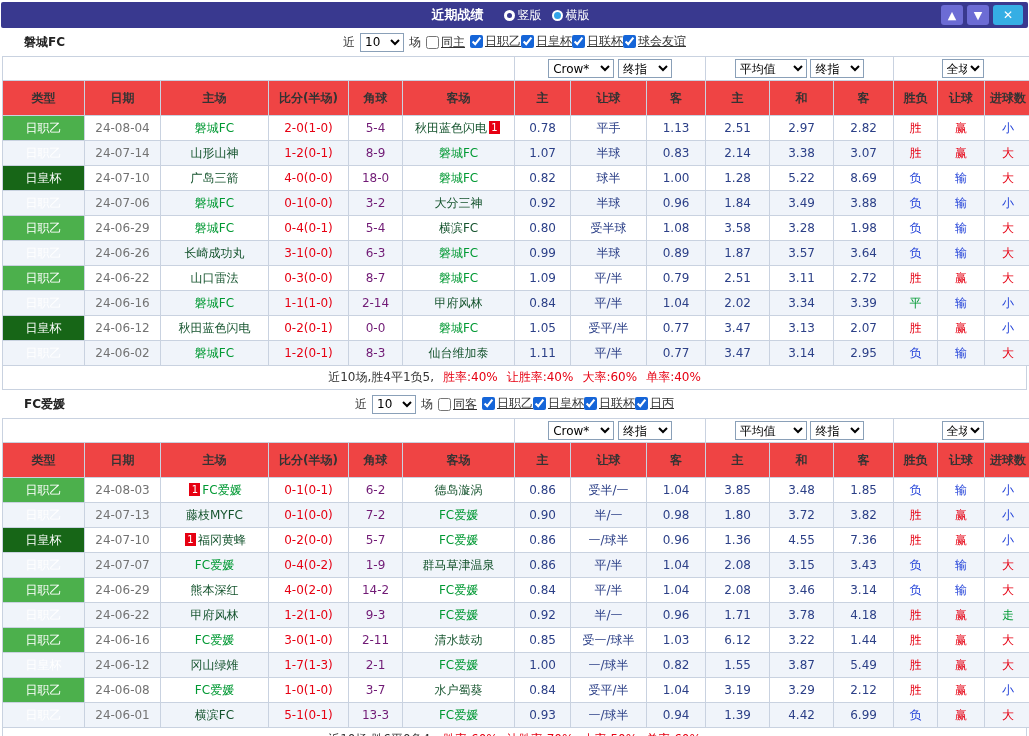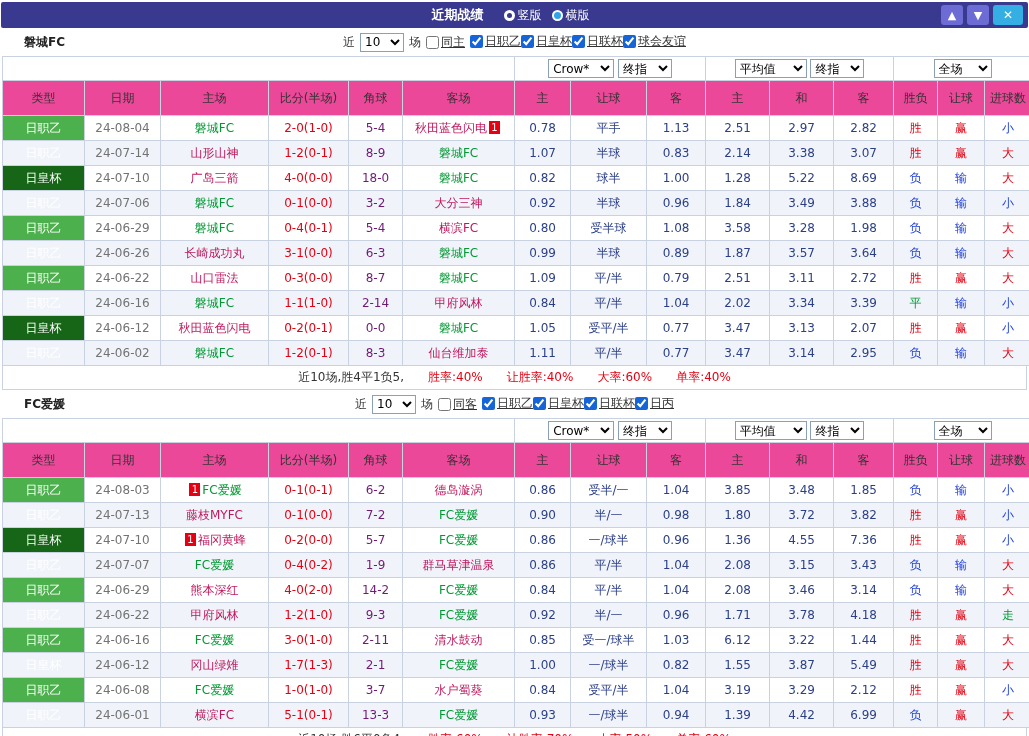--- a/index.html
+++ b/index.html
@@ -27,47 +27,47 @@
   .panel{padding:0 2px;}
   .panel-head{height:28px;display:flex;align-items:center;position:relative;}
   .team-name{font-weight:bold;color:#222;padding-left:22px;position:relative;z-index:2;}
   .filters{position:absolute;left:0;right:0;display:flex;justify-content:center;
            align-items:center;gap:5px;}
   .chk{display:inline-flex;align-items:center;gap:2px;cursor:pointer;text-decoration:underline;}
   .chk input{width:13px;height:13px;accent-color:#1565d8;margin:0;cursor:pointer;}
   .sel{font-size:12px;border:1px solid #8aa0b8;background:#fff;height:19px;
        font-family:inherit;cursor:pointer;}
   .sel.count{width:44px;}
-  .sel.w-src{width:66px;}.sel.w-fin{width:54px;}.sel.w-avg{width:72px;}.sel.w-scope{width:58px;}
+  .sel.w-src{width:66px;}.sel.w-fin{width:54px;}.sel.w-avg{width:72px;}.sel.w-scope{width:42px;}
   
   table.grid{width:100%;border-collapse:collapse;table-layout:fixed;}
   .grid th,.grid td{border:1px solid #c9d2e0;text-align:center;overflow:hidden;
                     white-space:nowrap;padding:0;}
   .hrow1 th{height:23px;background:#fff;font-weight:normal;}
-  .hrow2 th{height:34px;background:#ec4899;font-weight:normal;color:#333;}
+  .hrow2 th{height:34px;background:#ef4444;font-weight:bold;color:#333;}
   .grid td{height:24px;}
   tr.alt td{background:#f0f4fa;}
   td.lg{color:#fff;}
   td.lg-reg{background:#4cb04c;}
   td.lg-cup{background:#176617;}
   .teamcell{cursor:pointer;}
-  .teamcell .team{color:#be185d;}
+  .teamcell .team{color:#14532d;}
   .teamcell .team.focus{color:#009933;}
   td.score{color:#e60012;cursor:pointer;}
   td.odds{color:#2b3f87;}
   td.corner{color:#701a75;}
   td.date{color:#737373;}
   .redcard{display:inline-block;width:11px;height:13px;background:#e60012;color:#fff;
            font-size:10px;line-height:13px;margin:0 2px;vertical-align:1px;}
   td.c-red{color:#e60012;}
   td.c-blue{color:#1f3fd8;}
   td.c-green{color:#009933;}
   
   .summary{height:23px;border:1px solid #c9d2e0;border-top:none;display:flex;
-           align-items:center;justify-content:center;gap:24px;}
+           align-items:center;justify-content:center;gap:9px;}
   .sum-red{color:#e60012;}
   .sum-black{color:#333;}
 </style>
 </head>
 <body>
 
 <div class="titlebar">
   <div class="tb-center">
     <span class="tb-title">近期战绩</span>
     <span class="tb-radios" id="layout-radios">

